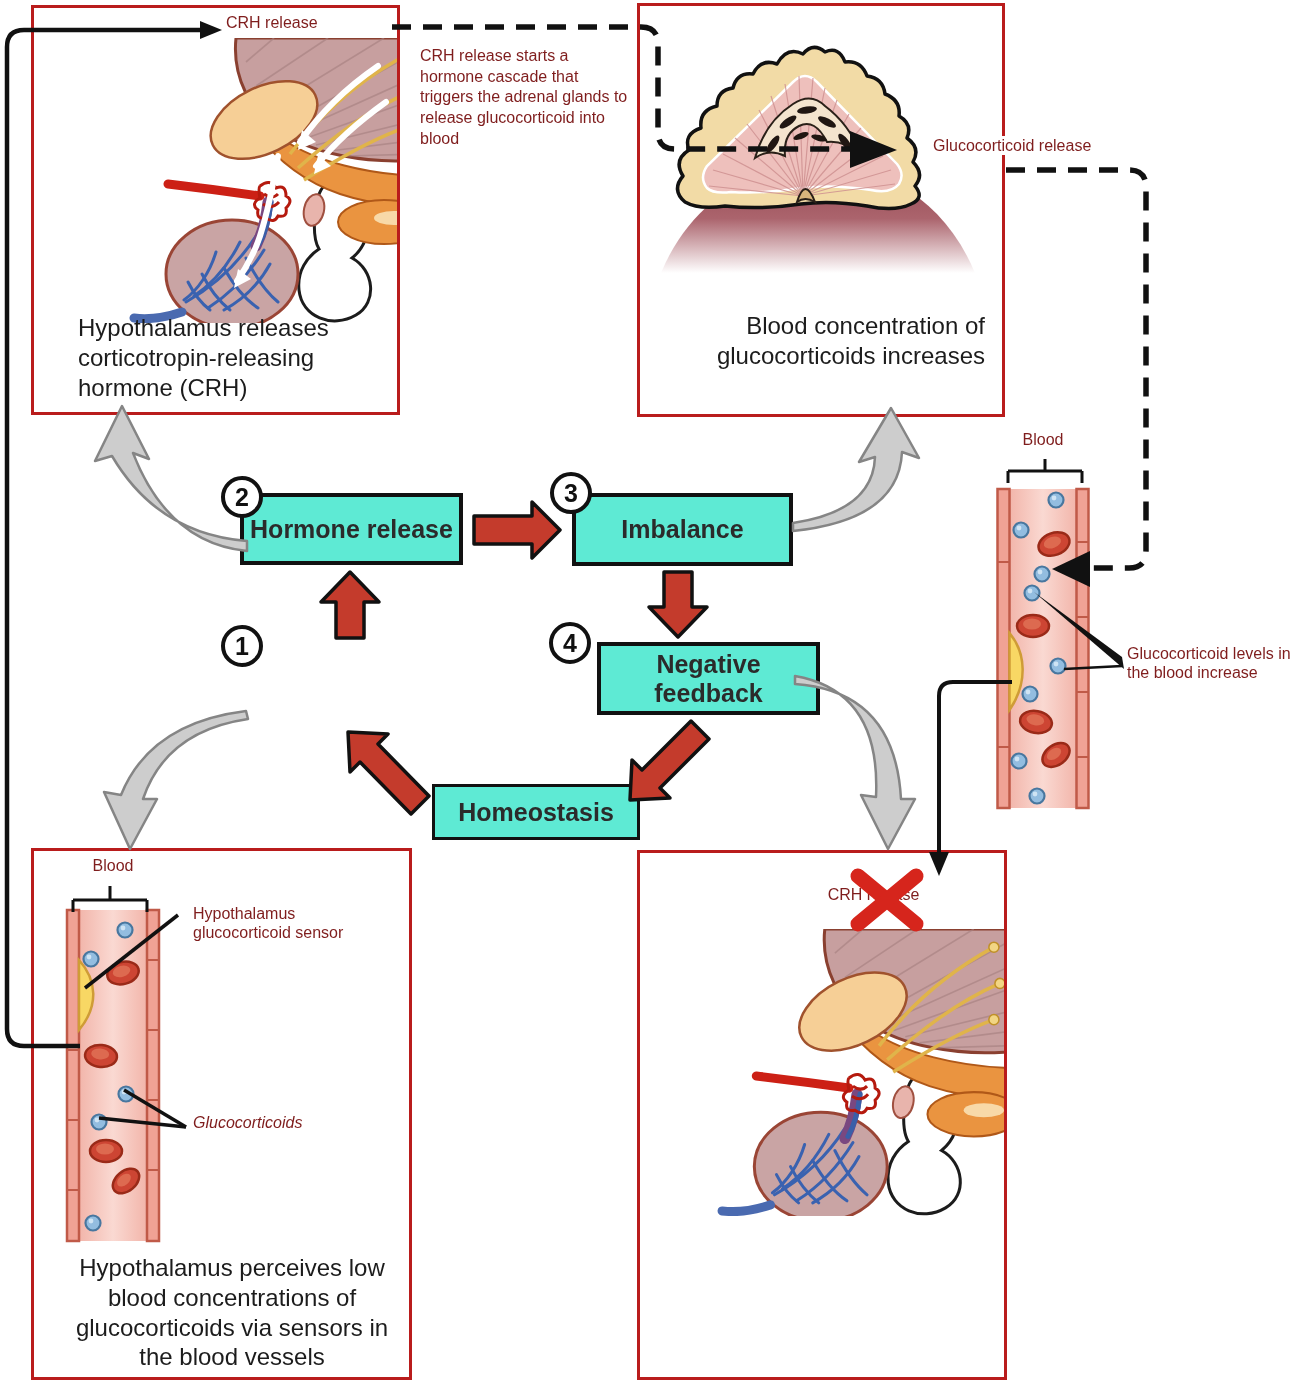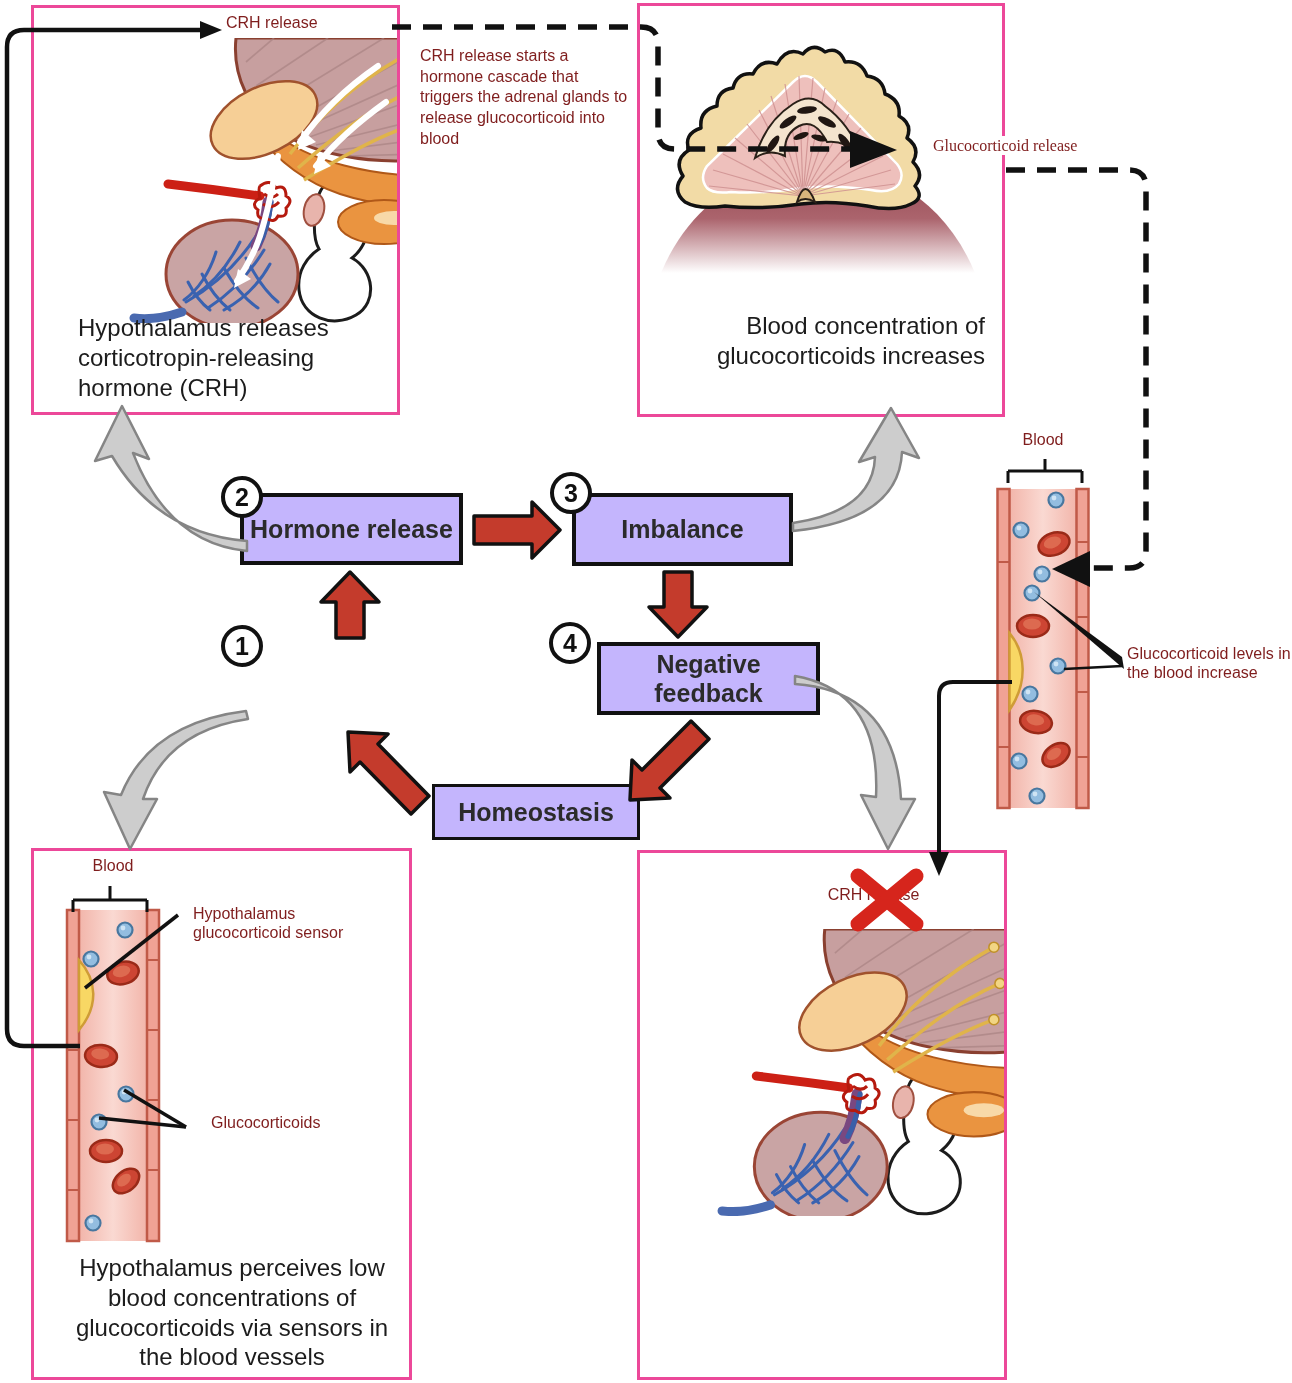--- a/index.html
+++ b/index.html
@@ -1,21 +1,21 @@
 <!DOCTYPE html>
 <html><head>
 <meta charset="utf-8">
 <style>
   html,body{margin:0;padding:0;background:#fff;}
   #canvas{position:relative;width:1292px;height:1383px;background:#ffffff;
           font-family:"Liberation Sans", sans-serif;color:#1c1c1c;overflow:hidden;}
-  .panel{position:absolute;background:#fff;border:3px solid #ec4899;box-sizing:border-box;}
+  .panel{position:absolute;background:#fff;border:3px solid #b91c1c;box-sizing:border-box;}
   .caption{position:absolute;font-size:24px;line-height:1.24;color:#1c1c1c;}
   .lbl{position:absolute;font-size:16px;line-height:1.2;color:#7f1d1d;}
-  .flowbox{position:absolute;background:#c4b5fd;border:4px solid #111;box-sizing:border-box;
+  .flowbox{position:absolute;background:#5eead4;border:4px solid #111;box-sizing:border-box;
            display:flex;align-items:center;justify-content:center;text-align:center;
            font-weight:bold;font-size:25px;line-height:1.14;color:#2b2b2b;z-index:3;}
   .numcircle{position:absolute;width:42px;height:42px;border:4px solid #111;border-radius:50%;
              background:#fff;box-sizing:border-box;display:flex;align-items:center;justify-content:center;
              font-weight:bold;font-size:25px;color:#111;z-index:4;}
   .center{text-align:center;}
   svg{display:block;}
   #overlay{position:absolute;left:0;top:0;z-index:6;pointer-events:none;}
   .illu{position:absolute;z-index:2;}
   .lbl,.caption{z-index:3;}
@@ -207,36 +207,36 @@
             <circle r="7.5" fill="#93bde0" stroke="#48779f" stroke-width="2.2"></circle>
             <circle cx="-2" cy="-2" r="2.4" fill="#cfe4f4"></circle>
           </g>
         <g transform="translate(28 315)">
             <circle r="7.5" fill="#93bde0" stroke="#48779f" stroke-width="2.2"></circle>
             <circle cx="-2" cy="-2" r="2.4" fill="#cfe4f4"></circle>
           </g>
       </g>
     </svg>
     <div class="lbl" style="left:159px;top:53px;width:195px;">Hypothalamus glucocorticoid sensor</div>
-    <div class="lbl" style="left:177px;top:262px;width:210px;">Glucocorticoids</div>
+    <div class="lbl" style="left:159px;top:262px;width:210px;font-style:italic;">Glucocorticoids</div>
     <div class="caption" style="left:29px;top:402px;width:338px;text-align:center;">Hypothalamus perceives low blood concentrations of glucocorticoids via sensors in the blood vessels</div>
   </div>
 
   <div class="panel" style="left:637px;top:850px;width:370px;height:530px;overflow:hidden;">
     <svg class="illu" style="left:66px;top:76px" width="302" height="287" viewBox="0 0 300 285">
       <use href="#pit"></use>
     </svg>
     <div class="lbl center" style="left:156px;top:32px;width:155px;">CRH release</div>
   </div>
 
   <div class="lbl" style="left:226px;top:13px;">CRH release</div>
 
   <div class="lbl" style="left:420px;top:46px;width:214px;line-height:1.29;">CRH release starts a hormone cascade that triggers the adrenal glands to release glucocorticoid into blood</div>
 
-  <div class="lbl" style="left:933px;top:136px;width:175px;background:#fff;font-family:Liberation Serif, serif;">Glucocorticoid release</div>
+  <div class="lbl" style="left:933px;top:136px;width:175px;background:#fff;">Glucocorticoid release</div>
 
   <div class="lbl center" style="left:980px;top:430px;width:126px;">Blood</div>
 
   <div class="lbl" style="left:1127px;top:644px;width:168px;">Glucocorticoid levels in the blood increase</div>
 
   <svg class="illu" style="left:996px;top:487px" width="94" height="323" viewBox="0 0 94 323">
     <rect x="13" y="2" width="68" height="319" fill="url(#lum)"></rect>
     <g>
       <rect x="1.5" y="2" width="12" height="319" fill="#f0a295" stroke="#c05a48" stroke-width="2.5"></rect>
       <rect x="80.5" y="2" width="12" height="319" fill="#f0a295" stroke="#c05a48" stroke-width="2.5"></rect>

